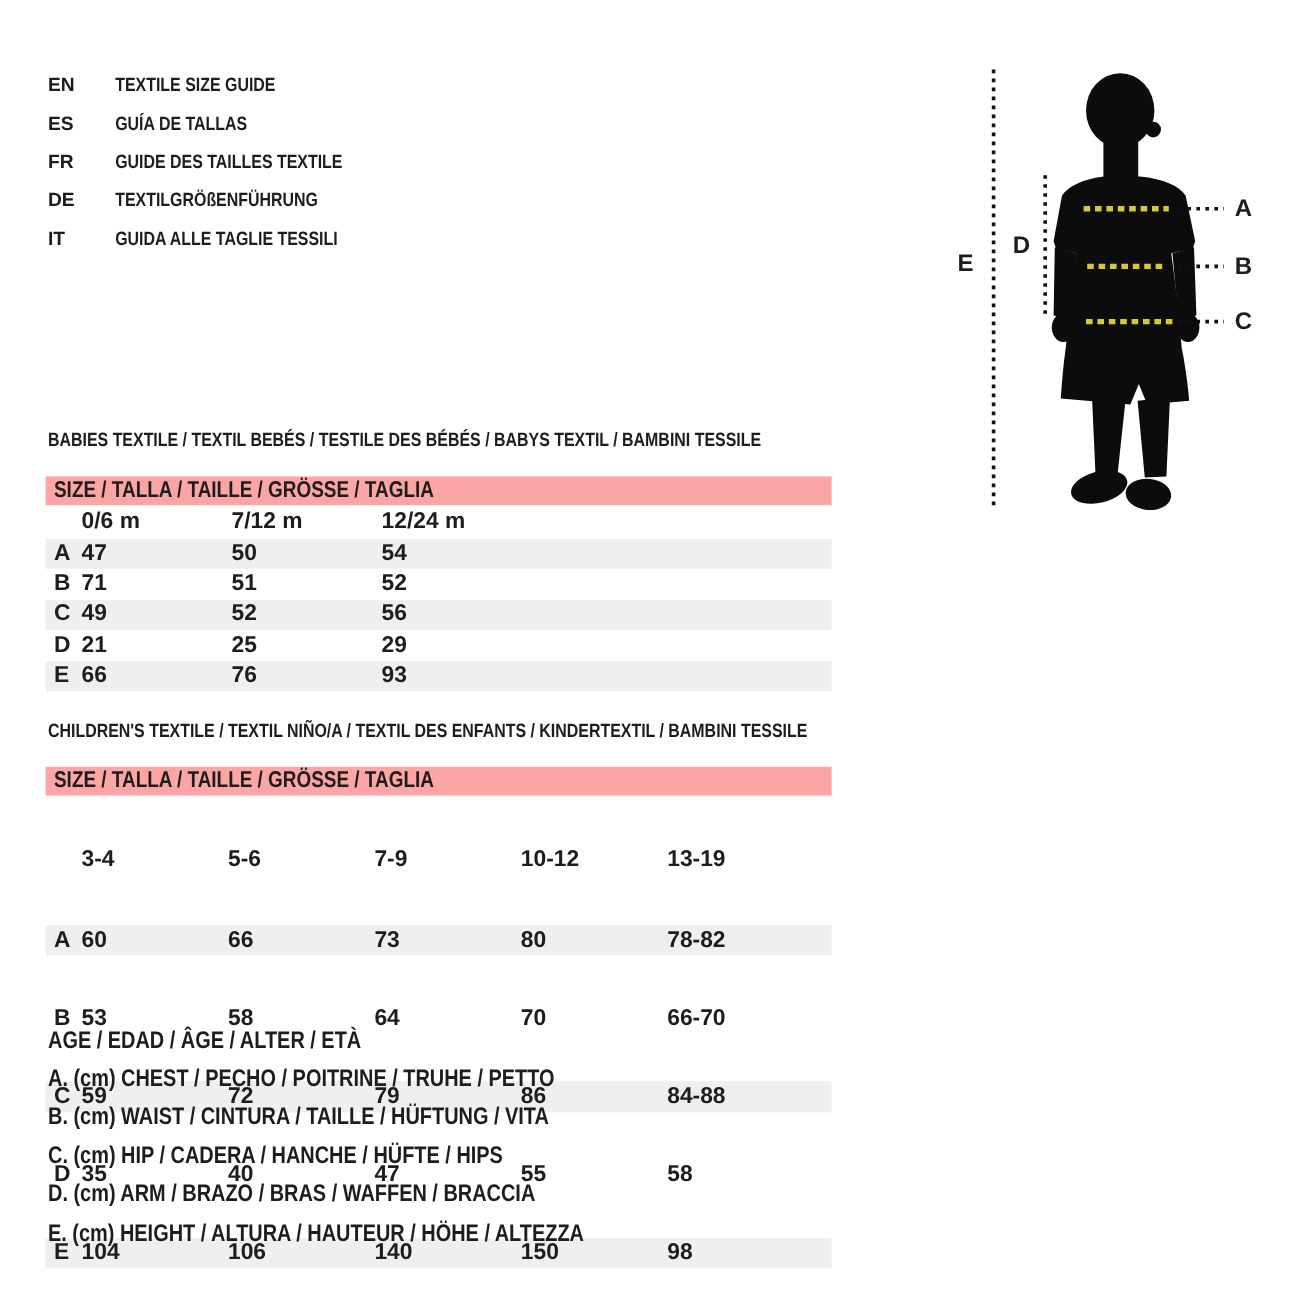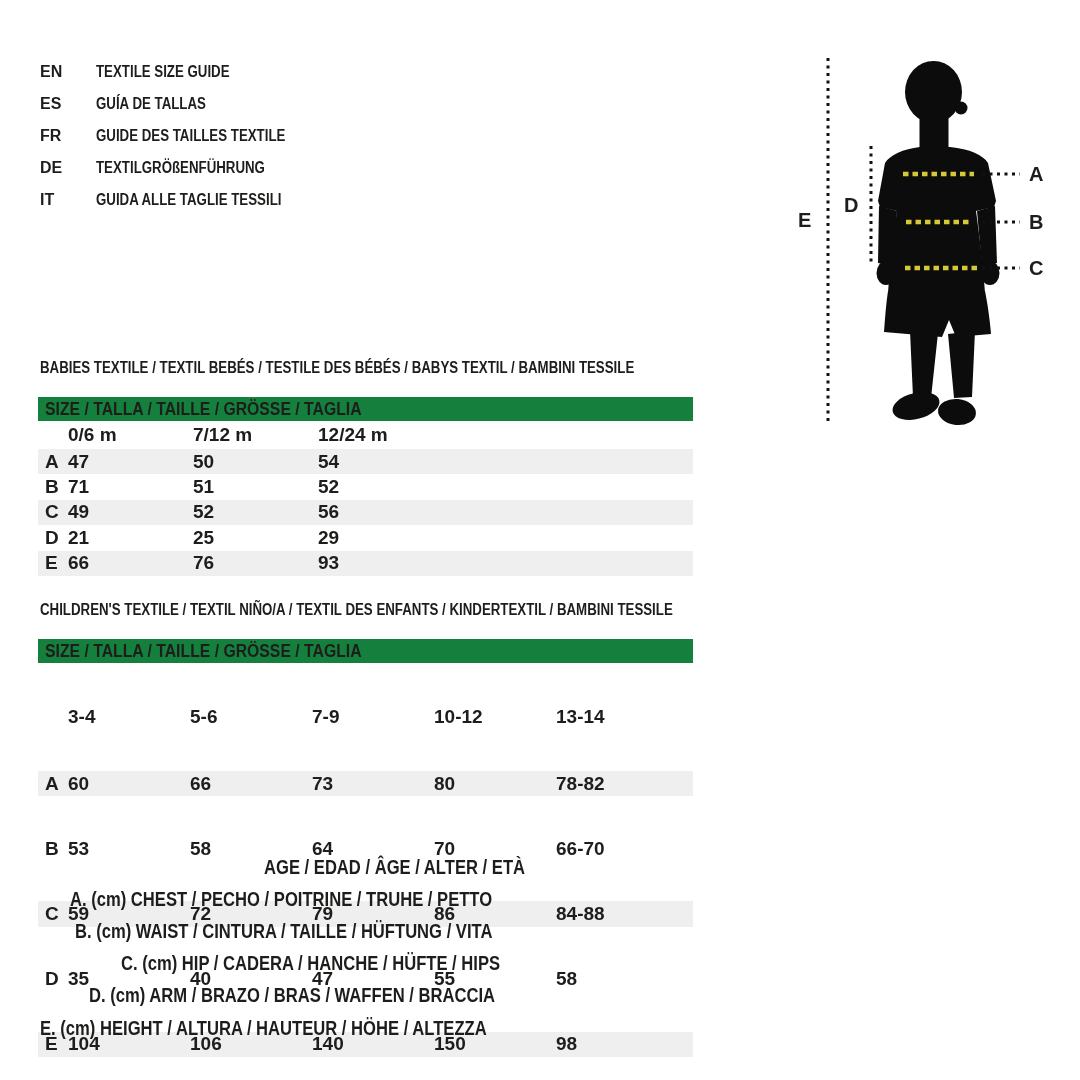--- a/index.html
+++ b/index.html
@@ -33,36 +33,36 @@
   .lbl-e { left: 798px; top: 208px; }
   
   .section-title { position: absolute; left: 40px; font-size: 16px; }
   .babies-title { top: 359px; }
   .children-title { top: 601px; }
   
   .table { position: absolute; left: 38px; width: 655px; font-size: 19px; }
   .babies-table { top: 397px; }
   .children-table { top: 639px; }
   .thead {
-    height: 24px; background: #15803d;
+    height: 24px; background: #fca5a5;
     display: flex; align-items: center; padding-left: 7px;
     font-size: 19px;
   }
   .cols, .trow { display: grid; align-items: center; }
   .cols { height: 28px; }
   .babies-table .cols, .babies-table .trow { grid-template-columns: 30px 125px 125px 125px 1fr; }
   .children-table .cols, .children-table .trow { grid-template-columns: 30px 122px 122px 122px 122px 122px 1fr; margin-top: 40px; }
   .babies-table .trow { height: 25.4px; }
   .children-table .trow { height: 25.2px; }
   .trow.alt { background: #efefef; }
   .cols span, .trow .val { text-align: left; }
   .trow .lbl { padding-left: 7px; text-align: left; }
   
   .legend { position: absolute; left: 40px; top: 851px; }
-  .legend-line { height: 32.2px; display: flex; align-items: center; font-size: 20px; justify-content: flex-end; }
+  .legend-line { height: 32.2px; display: flex; align-items: center; font-size: 20px; }
 </style>
 </head>
 <body>
 
 <div class="page">
 
   <div class="langs">
     <div class="lang-row">
       <span class="lang-code">EN</span>
       <span class="cond">TEXTILE SIZE GUIDE</span>
@@ -175,21 +175,21 @@
   <div class="table children-table">
     <div class="thead">
       <span class="cond">SIZE / TALLA / TAILLE / GRÖSSE / TAGLIA</span>
     </div>
     <div class="cols">
       <span></span>
       <span>3-4</span>
       <span>5-6</span>
       <span>7-9</span>
       <span>10-12</span>
-      <span>13-14</span>
+      <span>13-19</span>
       <span></span>
     </div>
     <div class="trow alt">
       <span class="lbl">A</span>
       <span class="val">60</span>
       <span class="val">66</span>
       <span class="val">73</span>
       <span class="val">80</span>
       <span class="val">78-82</span>
       <span></span>

